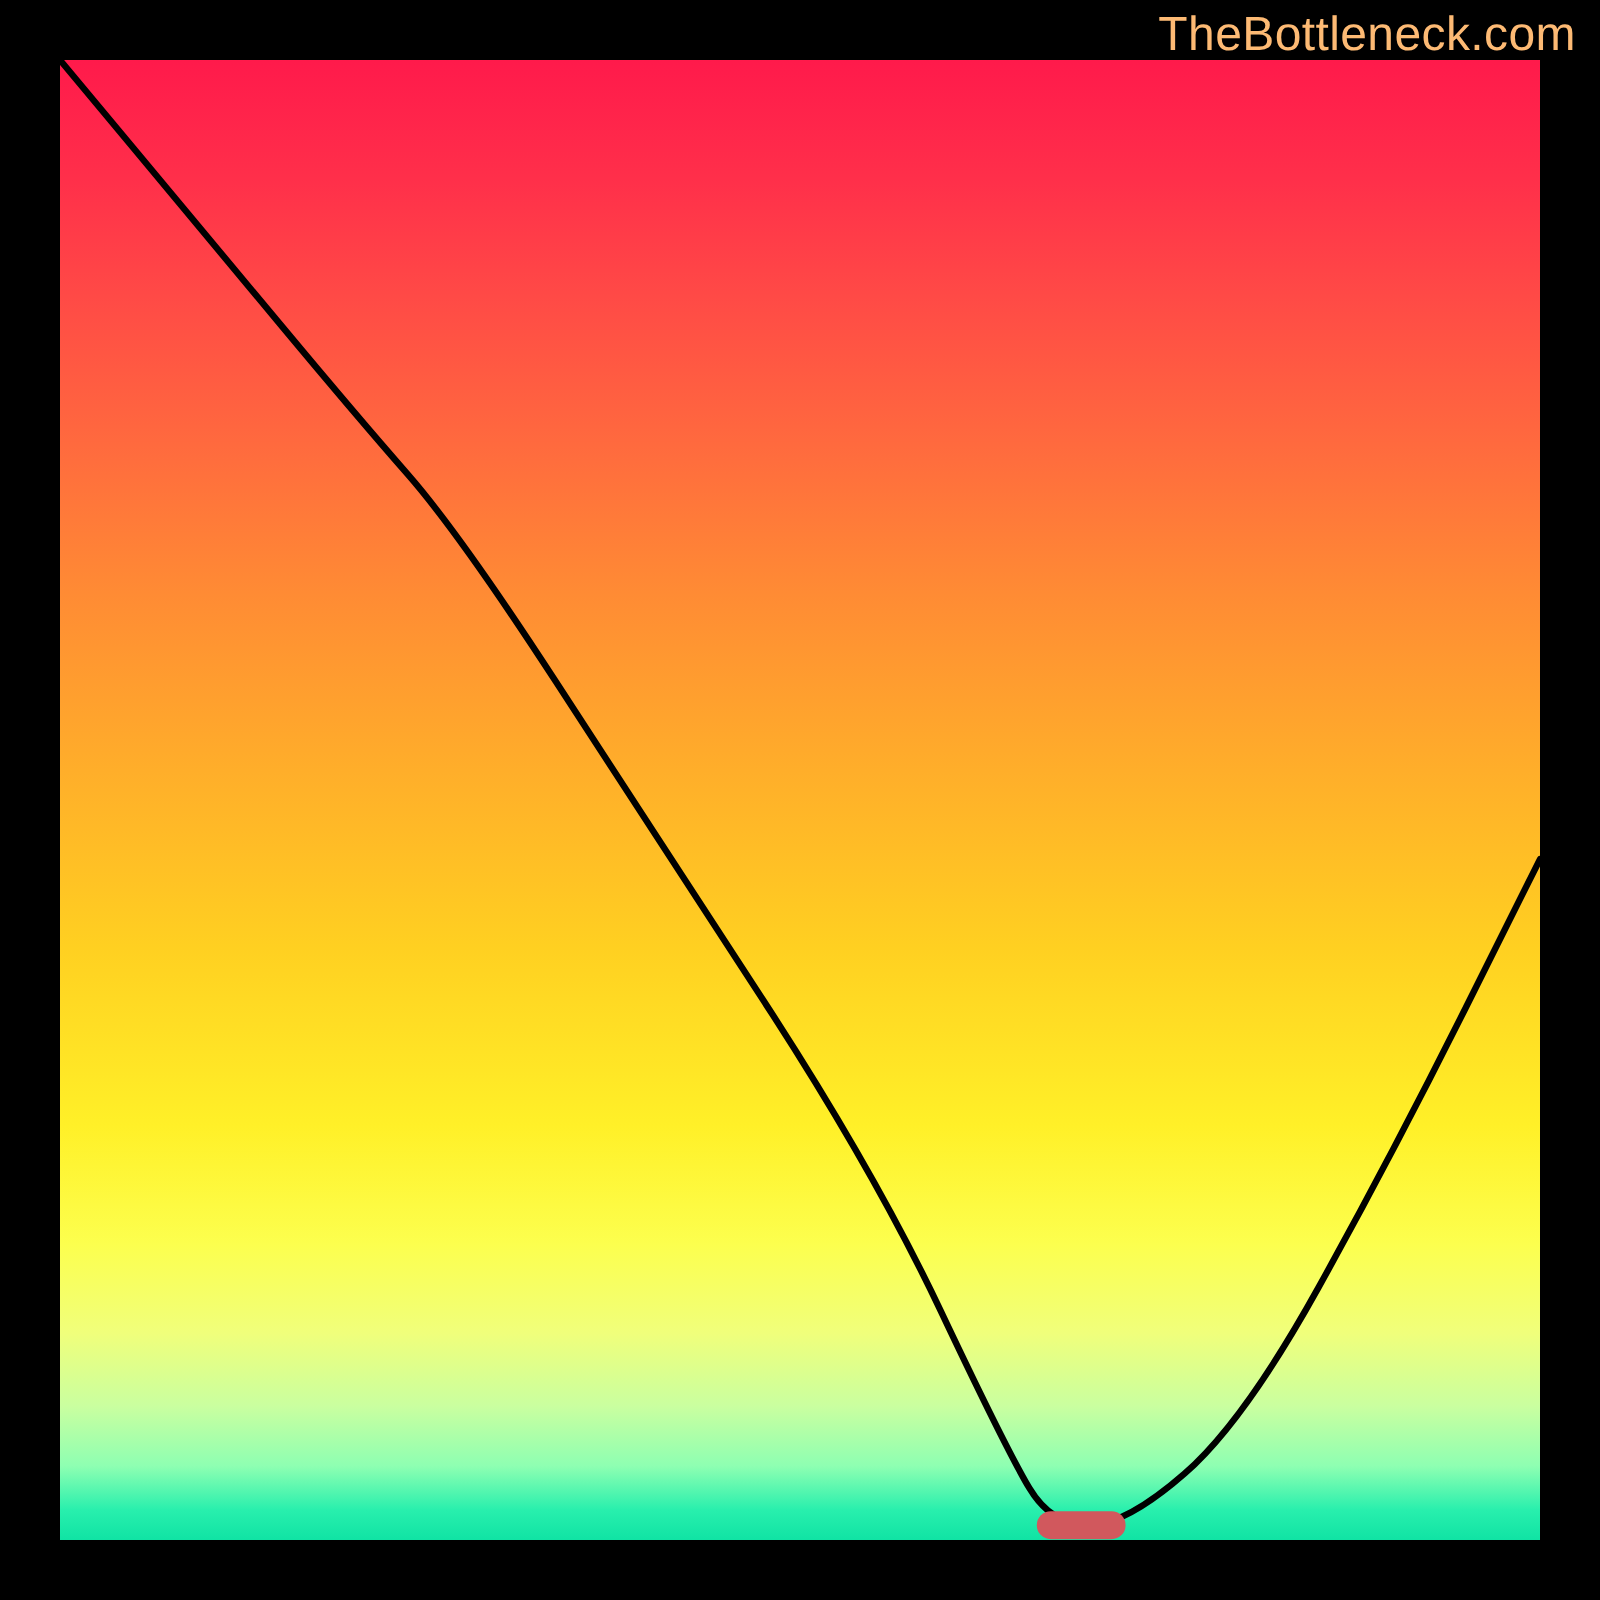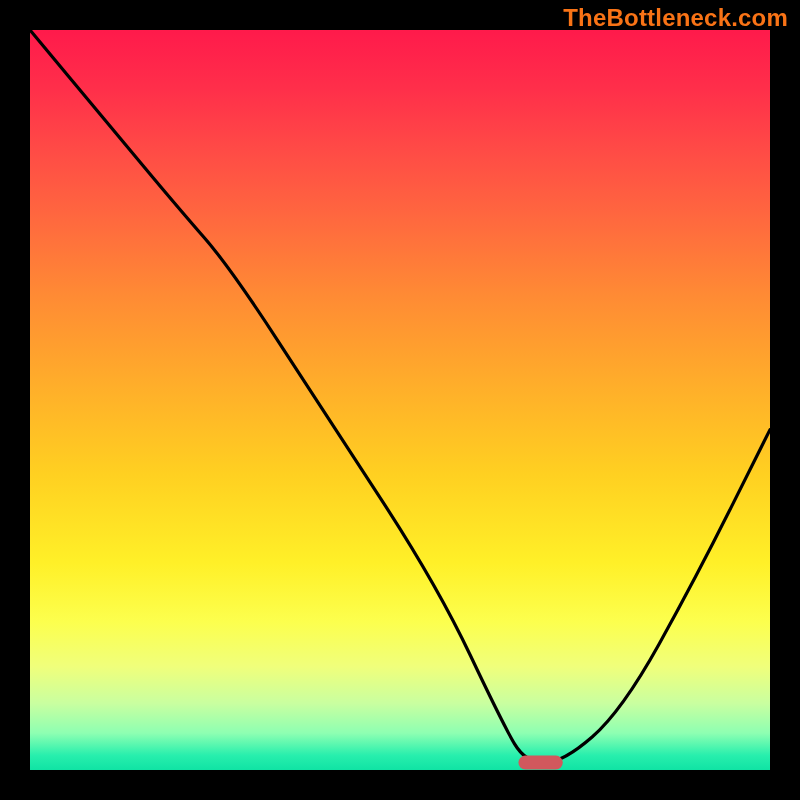--- a/index.html
+++ b/index.html
@@ -14,24 +14,24 @@
   .stage {
     position: relative;
     width: 800px;
     height: 800px;
     background: #000;
   }
   .watermark {
     position: absolute;
     top: 4px;
     right: 12px;
-    color: #f97316;
+    color: #fdba74;
     font-size: 24px;
     letter-spacing: 0.2px;
-    font-weight: 700;
+    font-weight: 400;
     user-select: none;
   }
   .plot {
     position: absolute;
     left: 30px;
     top: 30px;
     width: 740px;
     height: 740px;
     background: linear-gradient(to bottom,
       #ff1a4b 0%,

